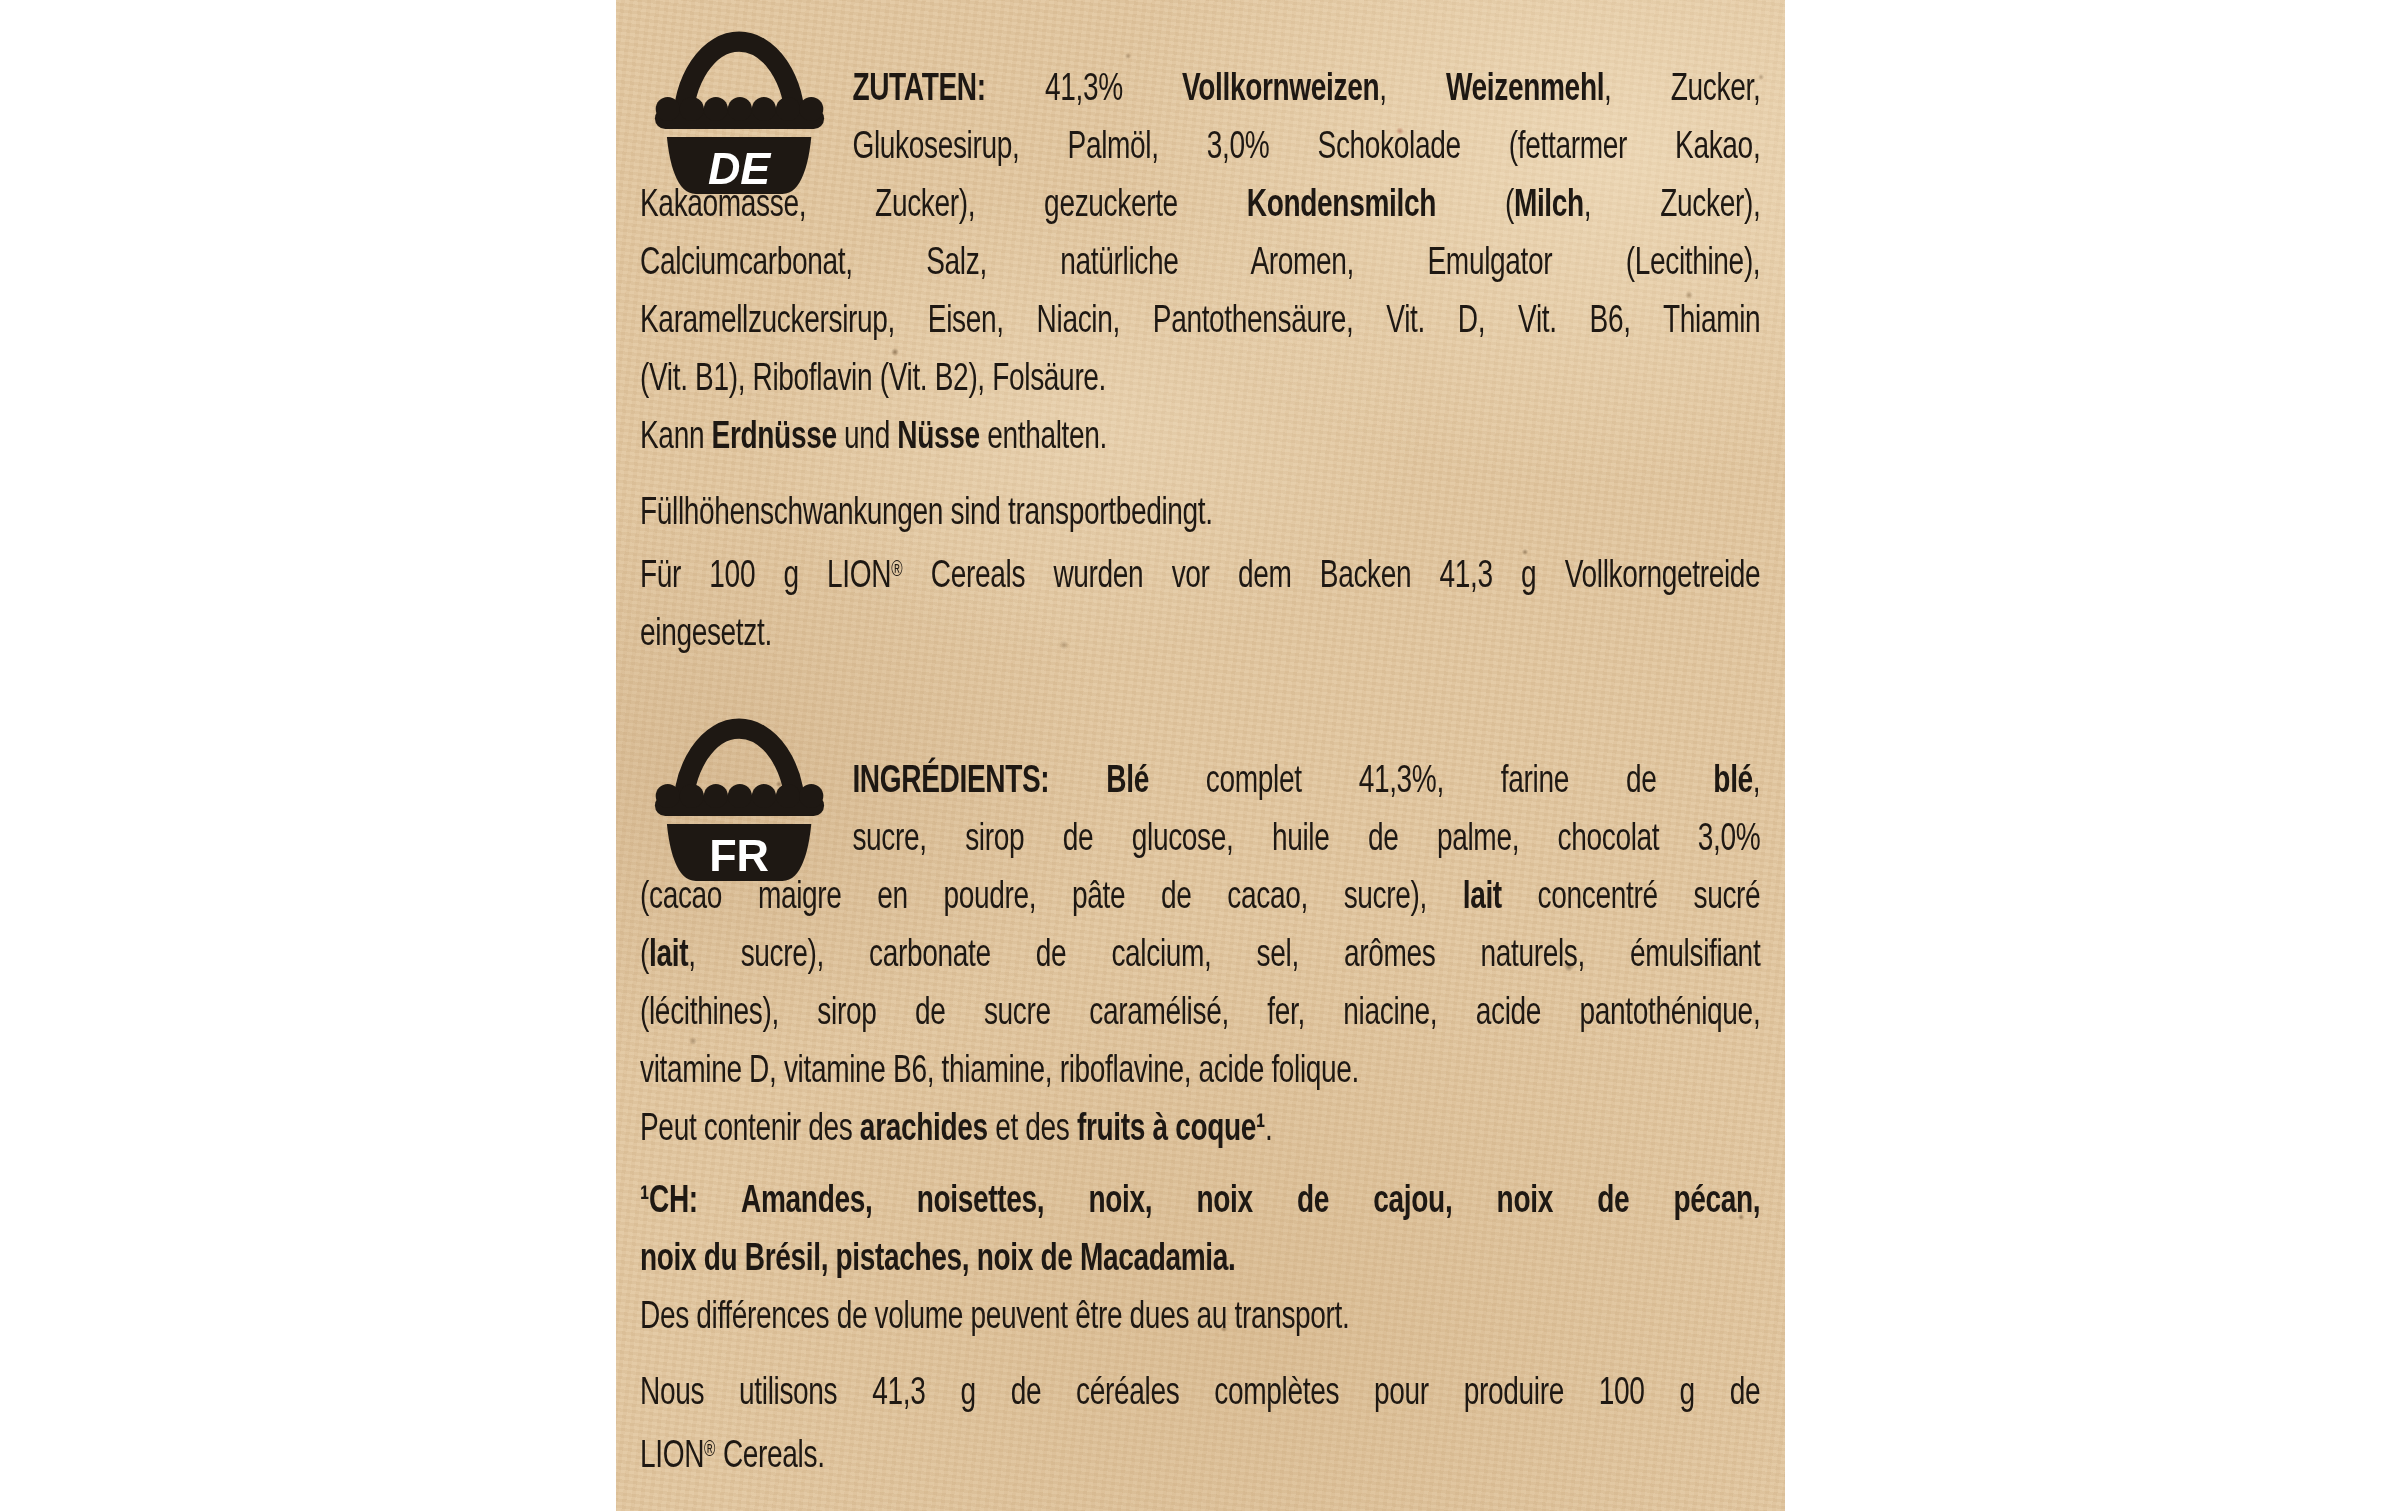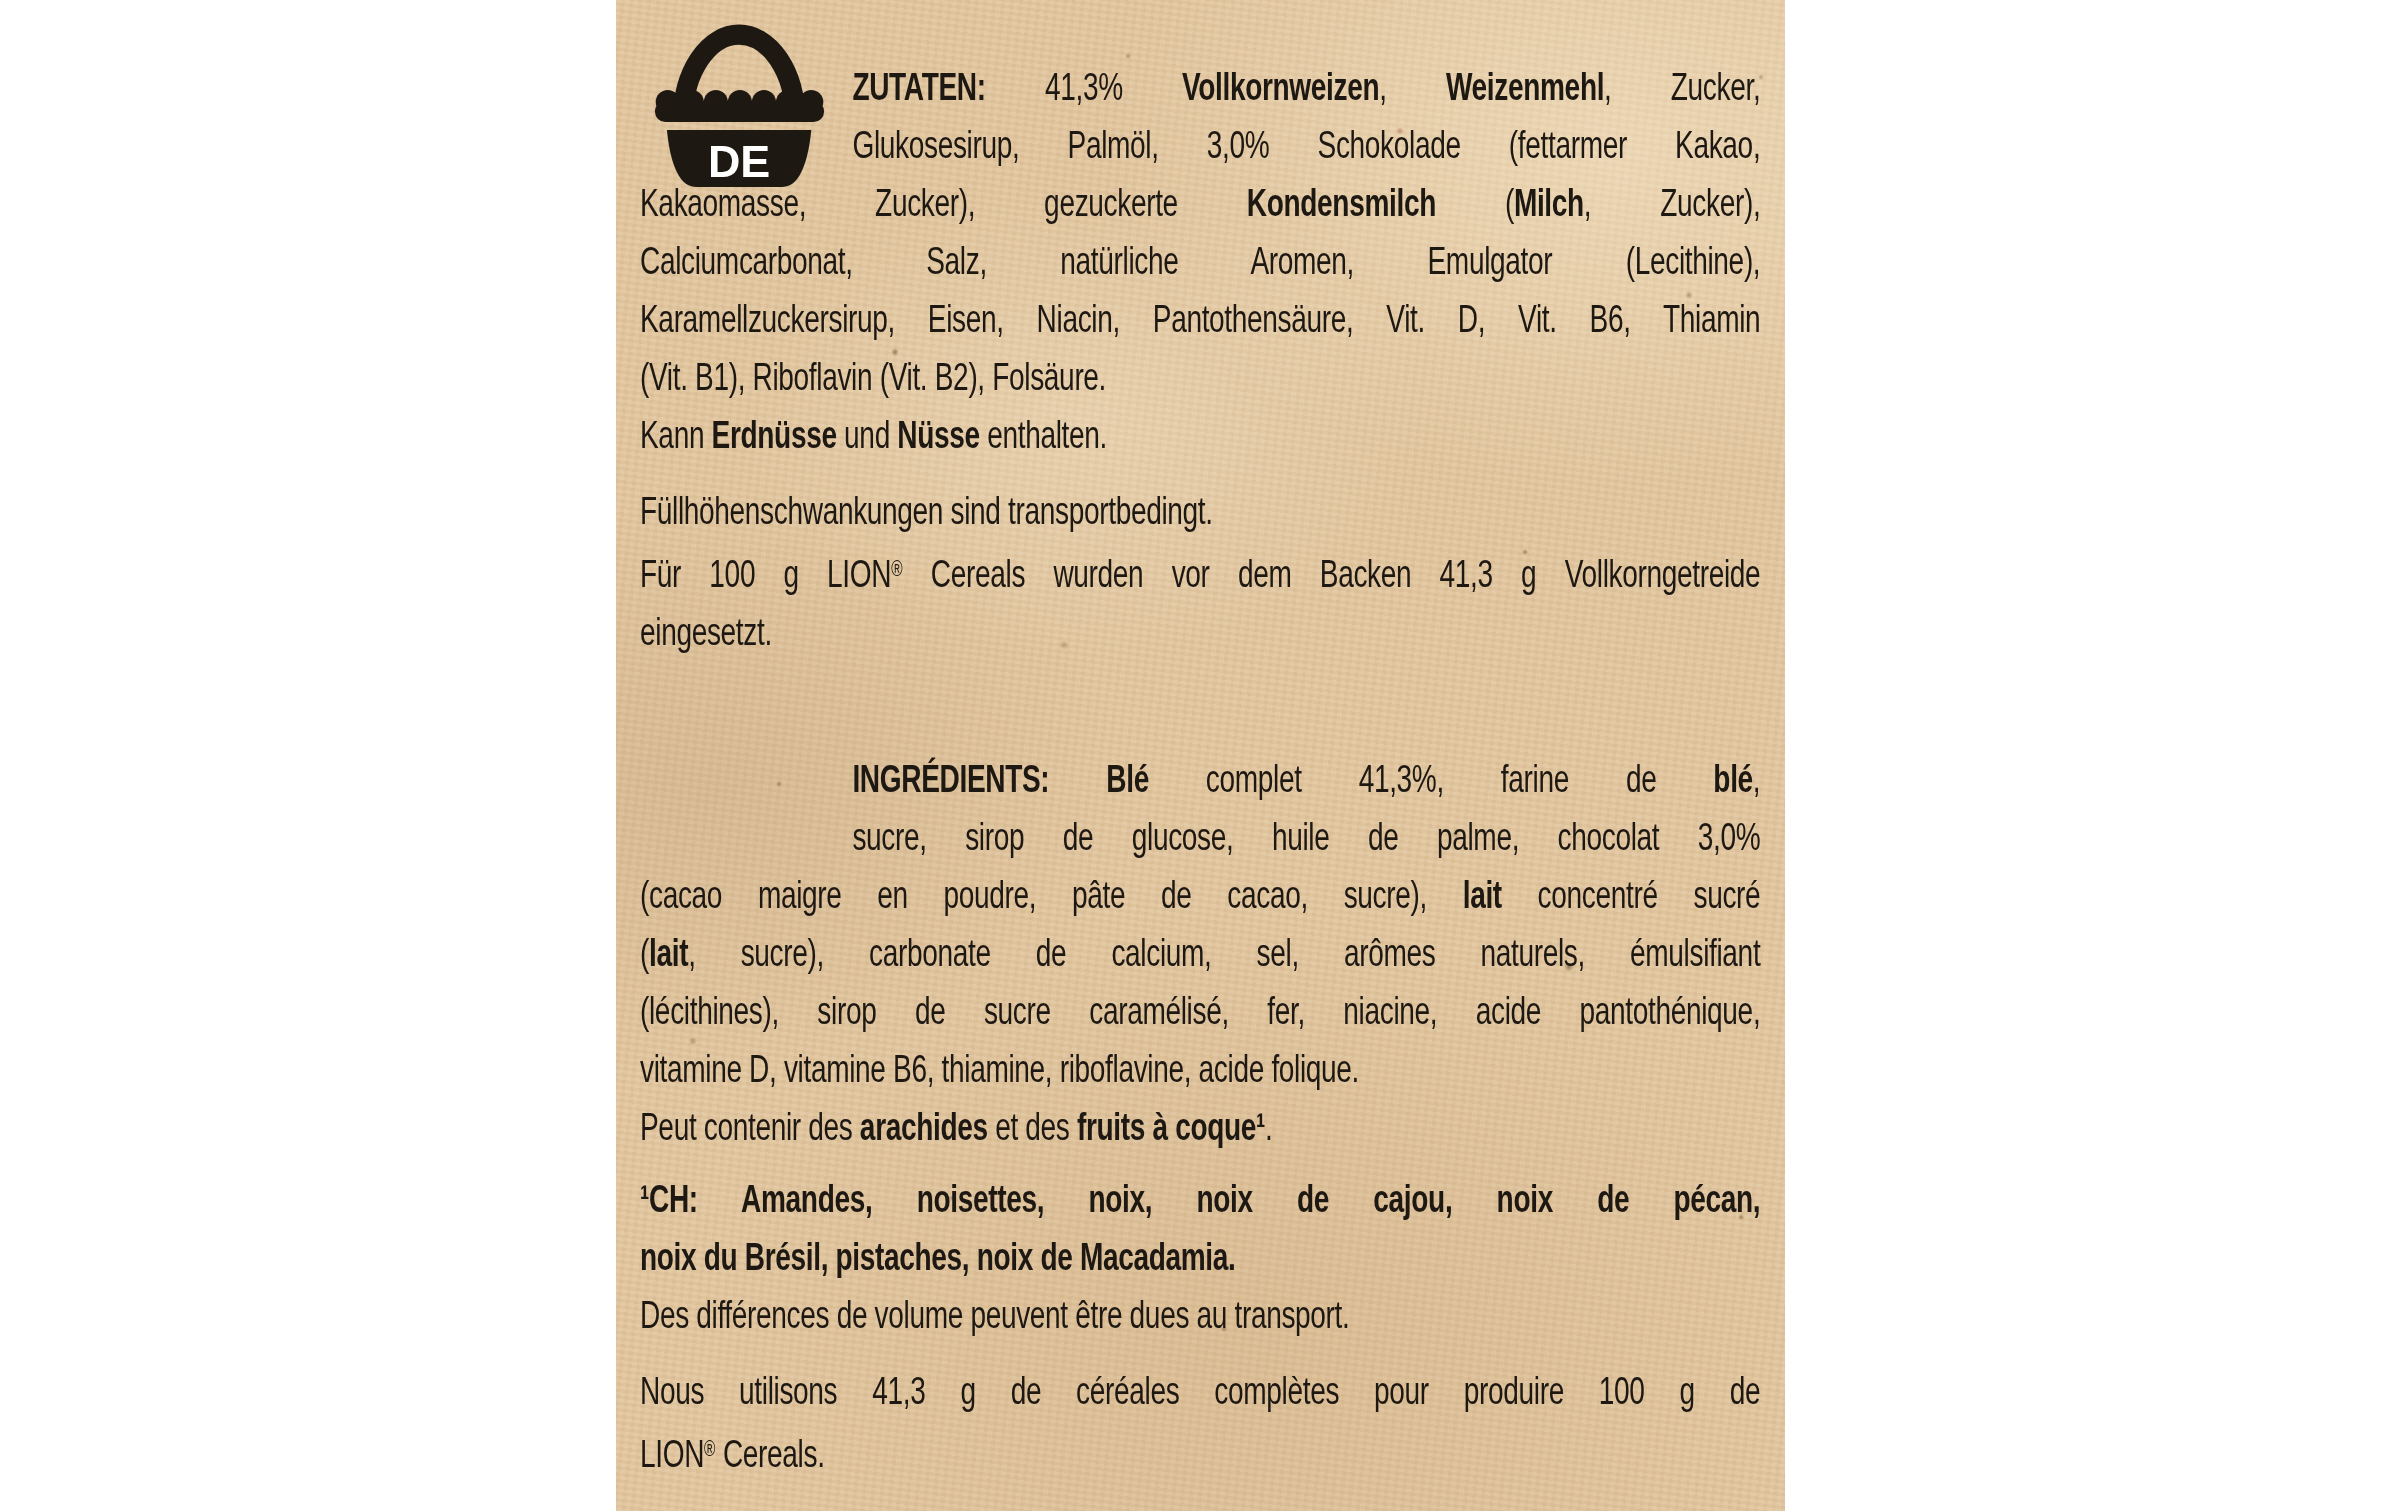--- a/index.html
+++ b/index.html
@@ -35,21 +35,21 @@
               color:var(--ink,#1e1813);}
   .para{position:absolute;left:0;width:100%;}
   .p-de-ing{top:58px;} .p-de-note{top:482px;} .p-fr-ing{top:750px;}
   .p-fr-ch{top:1170px;} .p-fr-wg{top:1362px;}
   .ln{white-space:normal;}
   .jl{text-align:justify;text-align-last:justify;}
   .il{padding-left:295px;}
   .b{font-weight:700;}
   .sup{font-size:0.55em;vertical-align:0.5em;letter-spacing:0;}
   .lang-icon{position:absolute;left:38px;width:171px;height:166px;}
-  .de-icon{top:21px;} .fr-icon{top:715px;}
+  .de-icon{top:28px;font-style:italic;} .fr-icon{top:715px;}
   .lang-icon svg{display:block;width:100%;height:100%;}
   .icon-shape{fill:var(--ink,#1e1813);}
   .handle{fill:none;stroke:var(--ink,#1e1813);stroke-width:25px;}
   .badge-text{font-family:"Liberation Sans",sans-serif;font-weight:700;font-size:56px;
               fill:var(--badge_text,#ffffff);}
 </style>
 </head>
 <body>
 
 <div class="stage">
@@ -67,20 +67,37 @@
             <circle cx="107" cy="101" r="15"></circle>
           <circle cx="137" cy="101" r="15"></circle>
             <circle cx="167" cy="101" r="15"></circle>
           <circle cx="196" cy="101" r="15"></circle>
         </g>
         <path class="icon-shape" d="M 16 136 L 196 136 C 193 168 184 207 160 207 L 52 207 C 28 207 19 168 16 136 Z"></path>
         <text class="badge-text" x="106" y="194" text-anchor="middle">DE</text>
       </svg>
     </div>
 
+    <div class="lang-icon fr-icon">
+      <svg viewBox="0 0 213 207" xmlns="http://www.w3.org/2000/svg">
+        <path class="handle" d="M 36 122 A 70 105 0 0 1 176 122"></path>
+        <g class="icon-shape">
+          <rect x="1" y="100" width="211" height="26" rx="13"></rect>
+          <circle cx="17" cy="101" r="15"></circle>
+            <circle cx="47" cy="101" r="15"></circle>
+          <circle cx="77" cy="101" r="15"></circle>
+            <circle cx="107" cy="101" r="15"></circle>
+          <circle cx="137" cy="101" r="15"></circle>
+            <circle cx="167" cy="101" r="15"></circle>
+          <circle cx="196" cy="101" r="15"></circle>
+        </g>
+        <path class="icon-shape" d="M 16 136 L 196 136 C 193 168 184 207 160 207 L 52 207 C 28 207 19 168 16 136 Z"></path>
+        <text class="badge-text" x="106" y="194" text-anchor="middle">FR</text>
+      </svg>
+    </div>
 
     <div class="text-layer">
 
       <div class="para p-de-ing">
         <div class="ln jl il"><span class="b">ZUTATEN:</span><span> 41,3% </span><span class="b">Vollkornweizen</span><span>, </span><span class="b">Weizenmehl</span><span>, Zucker,</span></div>
         <div class="ln jl il"><span>Glukosesirup, Palmöl, 3,0% Schokolade (fettarmer Kakao,</span></div>
         <div class="ln jl"><span>Kakaomasse, Zucker), gezuckerte </span><span class="b">Kondensmilch</span><span> (</span><span class="b">Milch</span><span>, Zucker),</span></div>
         <div class="ln jl"><span>Calciumcarbonat, Salz, natürliche Aromen, Emulgator (Lecithine),</span></div>
         <div class="ln jl"><span>Karamellzuckersirup, Eisen, Niacin, Pantothensäure, Vit. D, Vit. B6, Thiamin</span></div>
         <div class="ln"><span>(Vit. B1), Riboflavin (Vit. B2), Folsäure.</span></div>

